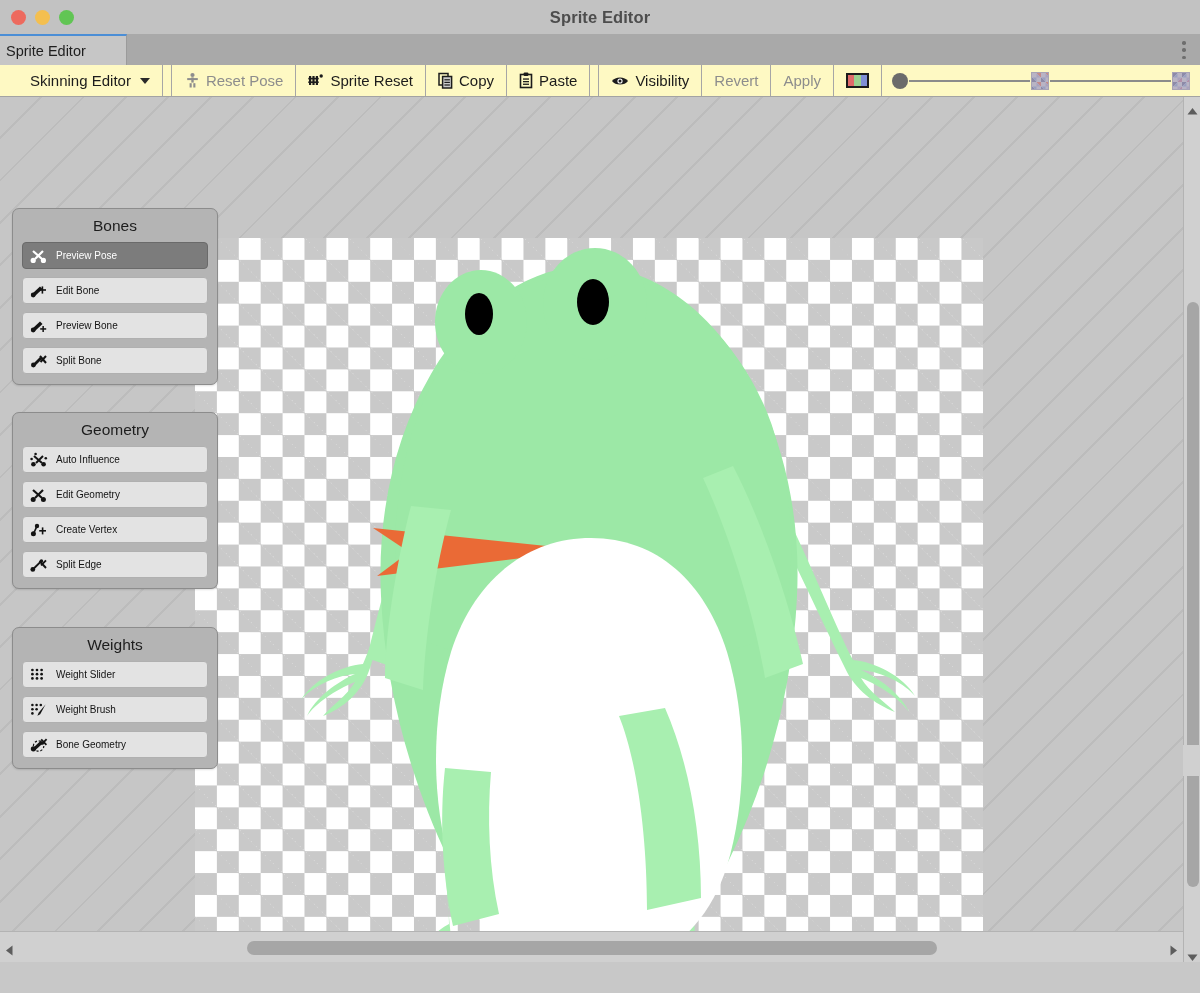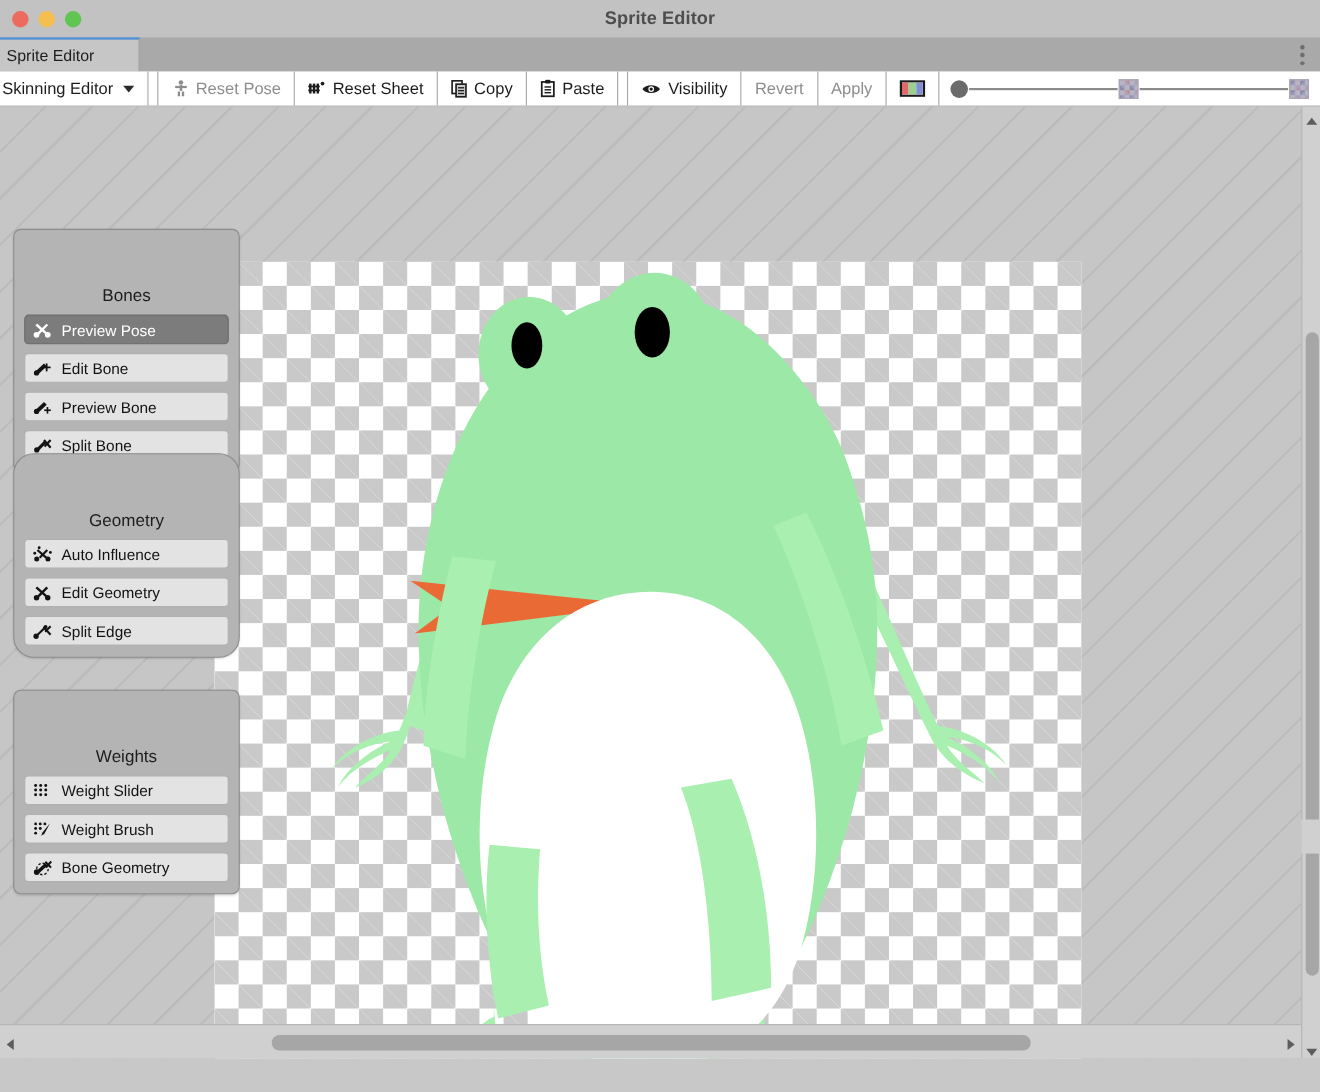--- a/index.html
+++ b/index.html
@@ -60,24 +60,24 @@
   }
   .tab-menu-icon i {
     width: 3.5px; height: 3.5px; border-radius: 50%;
     background: #6e6e6e; display: block;
   }
 
   
   .toolbar {
     position: absolute; left: 0; top: 65px;
     width: 1200px; height: 32px;
-    background: #ffffff;
+    background: #fef9c3;
     border-bottom: 1px solid #a3a3a3;
     display: flex; align-items: stretch;
-    font-size: 15px; color: #1c1c1c;
+    font-size: 15px; color: #1c1c1c; padding-left: 28px;
   }
   .tb-item {
     display: flex; align-items: center; gap: 5px;
     padding: 0 12px;
     border-right: 1px solid #a6a6a6;
     white-space: nowrap;
   }
   .tb-item.first { padding-left: 2px; }
   .tb-item.disabled { color: #8d8d8d; }
   .tb-sep-gap { width: 9px; border-right: 1px solid #a6a6a6; }
@@ -162,44 +162,43 @@
     border: 1px solid #8c8c8c;
     border-radius: 7px;
     padding: 6px 9px 10px 9px;
     box-shadow: 0 1px 2px rgba(0,0,0,.12);
   }
   .panel-title {
     text-align: center;
     font-size: 15.5px;
     color: #1d1d1d;
     padding: 2px 0 7px 0;
-    margin-top: 44px;
   }
   .tool-btn {
     display: flex; align-items: center; gap: 7px;
     height: 27px;
     background: #e3e3e3;
     border: 1px solid #b0b0b0;
     border-radius: 4px;
     margin-bottom: 8px;
     padding-left: 6px;
-    font-size: 14px; color: #131313;
+    font-size: 10px; color: #131313;
   }
   .tool-btn:last-child { margin-bottom: 0; }
   .tool-btn.selected {
     background: #7c7c7c;
     border-color: #6a6a6a;
     color: #ffffff;
   }
   .tool-btn .ic { width: 20px; height: 18px; flex: 0 0 20px;
                   display: flex; align-items: center; justify-content: center; }
   .tool-btn .ic svg { display: block; }
 
   #panel-bones    { left: 12px; top: 111px; }
-  #panel-geometry { left: 12px; top: 315px; border-radius: 19px; }
+  #panel-geometry { left: 12px; top: 315px; }
   #panel-weights  { left: 12px; top: 530px; }
 
   
   .vscroll {
     position: absolute; right: 0; top: 97px;
     width: 17px; height: 865px;
     background: #d0d0d0;
     border-left: 1px solid #b3b3b3;
   }
   .vscroll .arrow-t, .vscroll .arrow-b {
@@ -284,21 +283,21 @@
       <span class="tb-ico">
         <svg width="17" height="17" viewBox="0 0 17 17">
           <rect x="1" y="4" width="2.2" height="9" fill="#1c1c1c"></rect>
           <rect x="4.4" y="4" width="2.2" height="9" fill="#1c1c1c"></rect>
           <rect x="7.8" y="4" width="2.2" height="9" fill="#1c1c1c"></rect>
           <rect x="0.3" y="5.8" width="10.4" height="1.6" fill="#1c1c1c"></rect>
           <rect x="0.3" y="9.4" width="10.4" height="1.6" fill="#1c1c1c"></rect>
           <circle cx="13.2" cy="4" r="1.7" fill="#1c1c1c"></circle>
         </svg>
       </span>
-      <span>Reset Sheet</span>
+      <span>Sprite Reset</span>
     </div>
 
     <div class="tb-item">
       <span class="tb-ico">
         <svg width="16" height="17" viewBox="0 0 16 17">
           <rect x="1" y="1.5" width="9" height="11.5" fill="none" stroke="#1c1c1c" stroke-width="1.5"></rect>
           <rect x="4.6" y="4.5" width="9" height="11.5" fill="#cacaca" stroke="#1c1c1c" stroke-width="1.5"></rect>
           <rect x="6.4" y="7.2" width="5.5" height="1.2" fill="#1c1c1c"></rect>
           <rect x="6.4" y="9.8" width="5.5" height="1.2" fill="#1c1c1c"></rect>
           <rect x="6.4" y="12.4" width="5.5" height="1.2" fill="#1c1c1c"></rect>
@@ -500,20 +499,32 @@
           <svg width="18" height="16" viewBox="0 0 18 16">
             <path d="M3 3 L12 11" stroke="#131313" stroke-width="2.2"></path>
             <path d="M13 3 L5 11" stroke="#131313" stroke-width="2.2"></path>
             <circle cx="3.2" cy="12.4" r="2.5" fill="#131313"></circle>
             <circle cx="13.4" cy="12.4" r="2.5" fill="#131313"></circle>
           </svg>
         </span>
         <span>Edit Geometry</span>
       </div>
 
+      <div class="tool-btn">
+        <span class="ic">
+          <svg width="18" height="16" viewBox="0 0 18 16">
+            <circle cx="3.4" cy="11.8" r="2.5" fill="#131313"></circle>
+            <circle cx="7" cy="4" r="2.2" fill="#131313"></circle>
+            <path d="M3.6 11.6 L6.8 4.4" stroke="#131313" stroke-width="1.6"></path>
+            <rect x="11.8" y="5.4" width="1.6" height="7" fill="#131313"></rect>
+            <rect x="9.2" y="8" width="6.8" height="1.6" fill="#131313"></rect>
+          </svg>
+        </span>
+        <span>Create Vertex</span>
+      </div>
 
 
       <div class="tool-btn">
         <span class="ic">
           <svg width="18" height="16" viewBox="0 0 18 16">
             <circle cx="2.8" cy="12.4" r="2.4" fill="#131313"></circle>
             <path d="M3 12.2 L11 4.4" stroke="#131313" stroke-width="1.9"></path>
             <circle cx="11.4" cy="4" r="1.8" fill="#131313"></circle>
             <path d="M9.5 4 L16 11" stroke="#131313" stroke-width="1.9"></path>
             <path d="M16 3.4 L11 8.4" stroke="#131313" stroke-width="1.9"></path>

